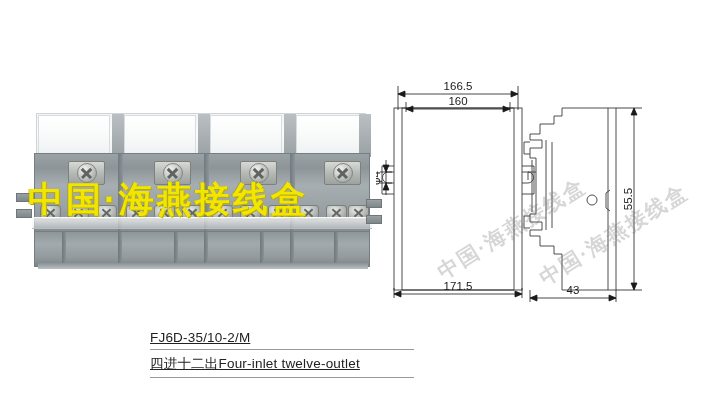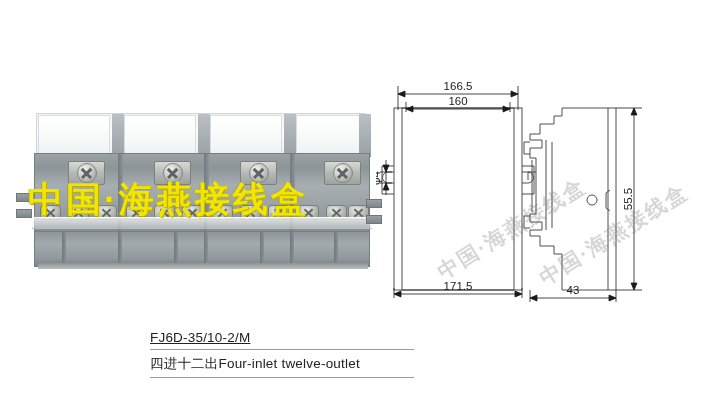--- a/index.html
+++ b/index.html
@@ -173,20 +173,21 @@
   #caption { position: absolute; left: 150px; top: 330px; width: 300px; }
   .cap-line1 {
     font-size: 13.5px; color: #222; letter-spacing: .2px;
     padding-bottom: 4px;
     text-decoration: underline;
   }
   .cap-rule { height: 1px; background: #9a9a9a; width: 264px; }
   .cap-line2 {
     font-size: 13.5px; color: #222; letter-spacing: .2px;
     padding-top: 5px;
+    text-decoration: underline;
   }
   .cap-rule2 { height: 1px; background: #9a9a9a; width: 264px; margin-top: 4px; }
 </style>
 </head>
 <body>
 
 <div class="stage">
 
   <div id="product-photo">
 

